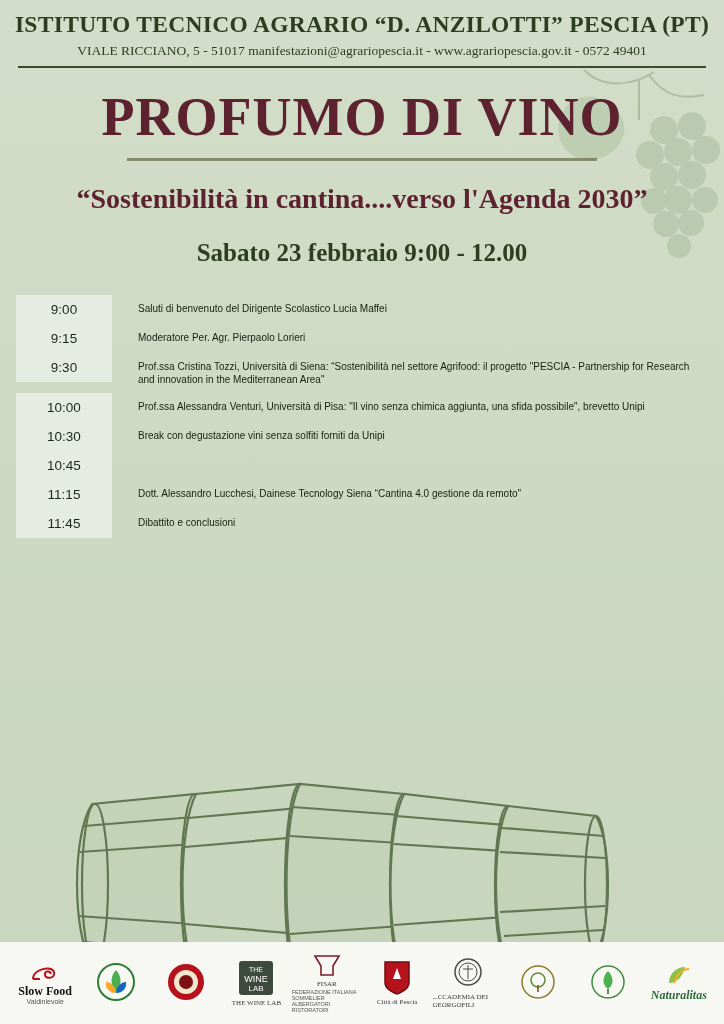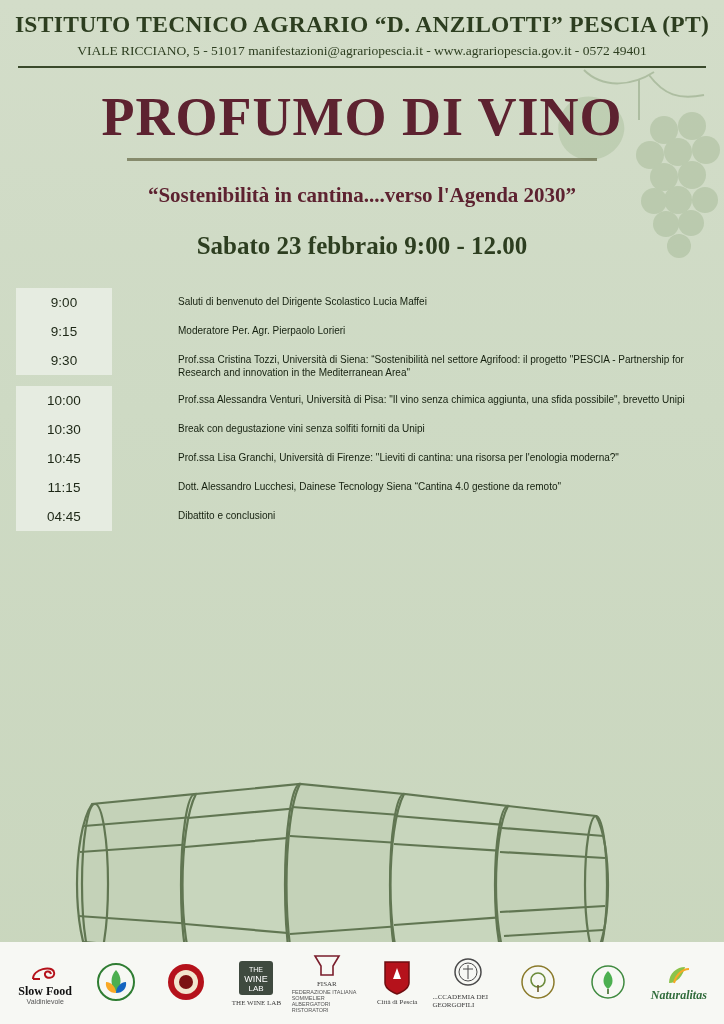--- a/index.html
+++ b/index.html
@@ -79,21 +79,21 @@
   .title-underline {
     width: 470px;
     height: 3px;
     background: #5d5f3c;
     margin: 14px auto 0 auto;
     opacity: 0.65;
   }
   .subtitle {
     font-family: "Liberation Serif", serif;
     font-weight: bold;
-    font-size: 21px;
+    font-size: 28px;
     color: #5d2230;
     margin-top: 22px;
   }
   .date-line {
     font-family: "Liberation Serif", serif;
     font-weight: bold;
     font-size: 25px;
     color: #2d3e20;
     margin-top: 24px;
   }
@@ -101,21 +101,20 @@
   
   .schedule {
     margin-top: 28px;
     position: relative;
     z-index: 3;
   }
   .sched-row {
     display: flex;
     align-items: flex-start;
     margin-bottom: 0;
-    gap: 40px;
   }
   .sched-time {
     width: 96px;
     min-width: 96px;
     margin-left: 16px;
     background: #e6ece1;
     color: #1d2716;
     font-size: 13.5px;
     text-align: center;
     padding: 7px 0 7px 0;
@@ -250,28 +249,27 @@
     <div class="sched-row">
       <div class="sched-time">10:00</div>
       <div class="sched-desc">Prof.ssa Alessandra Venturi, Università di Pisa: "Il vino senza chimica aggiunta, una sfida possibile", brevetto Unipi</div>
     </div>
     <div class="sched-row">
       <div class="sched-time">10:30</div>
       <div class="sched-desc">Break con degustazione vini senza solfiti forniti da Unipi</div>
     </div>
     <div class="sched-row">
       <div class="sched-time">10:45</div>
-      <div class="sched-desc">Prof.ssa Lisa Granchi, Università di Firenze: "Lieviti di cantina: una risorsa per l'enologia moderna?"</div>
     </div>
     <div class="sched-row">
       <div class="sched-time">11:15</div>
       <div class="sched-desc">Dott. Alessandro Lucchesi, Dainese Tecnology Siena “Cantina 4.0 gestione da remoto"</div>
     </div>
     <div class="sched-row">
-      <div class="sched-time">04:45</div>
+      <div class="sched-time">11:45</div>
       <div class="sched-desc">Dibattito e conclusioni</div>
     </div>
   </div>
 
   <svg class="barrels" viewBox="0 0 724 420">
     <g fill="none" stroke="#4f6640" stroke-width="2.2" opacity="0.85">
 
       <g>
         <path d="M92 200 C72 230, 72 330, 92 360 L196 372 C214 338, 214 224, 196 190 Z" fill="#c3d2b7"></path>
         <ellipse cx="95" cy="280" rx="13" ry="80"></ellipse>

